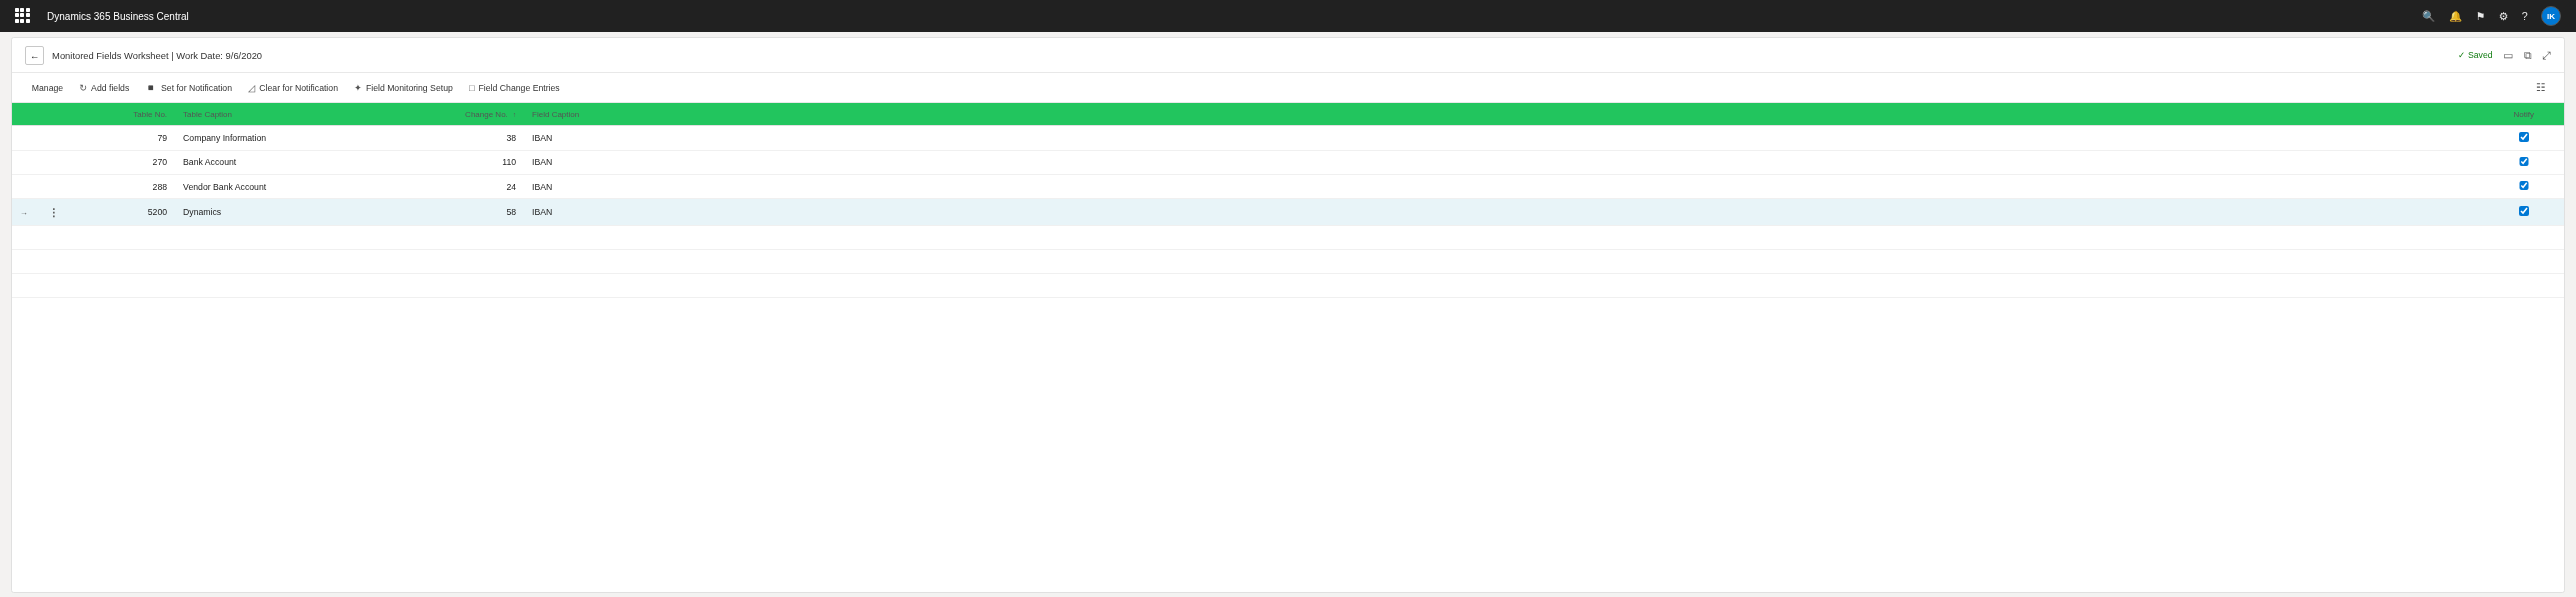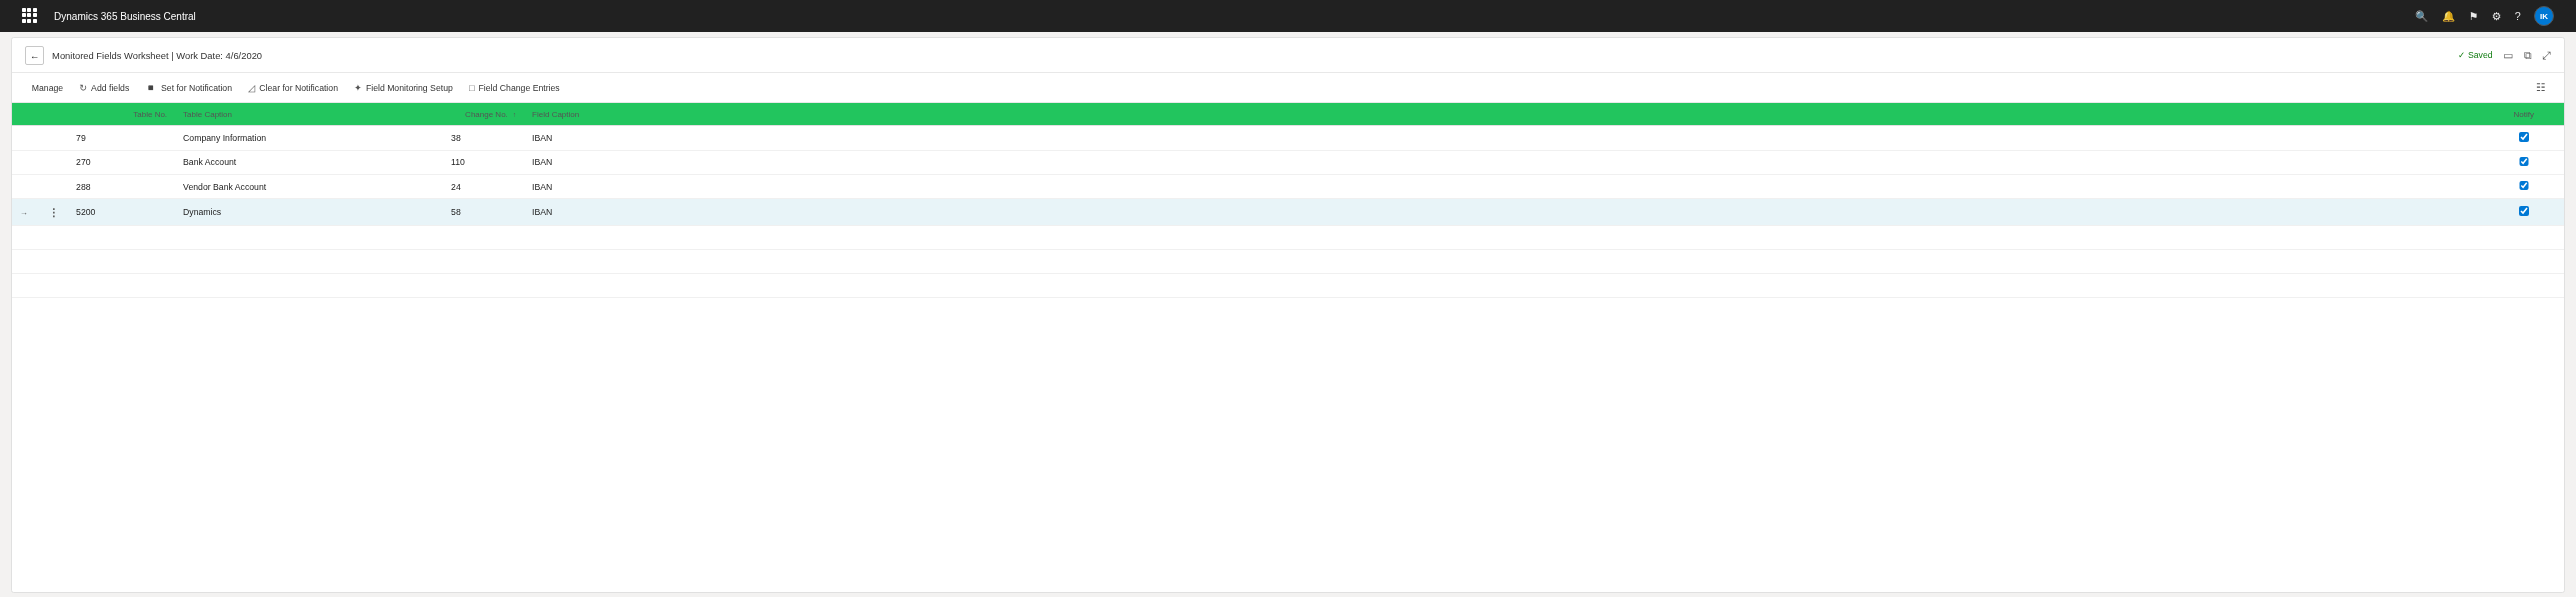--- a/index.html
+++ b/index.html
@@ -9,21 +9,21 @@
       background: #f3f2f1;
       width: 2576px;
       height: 598px;
       overflow: hidden;
     }
     .top-bar-dark {
       background: #212121;
       height: 32px;
       display: flex;
       align-items: center;
-      padding: 0 22px;
+      padding: 0 15px;
       gap: 10.7px;
     }
     .waffle-icon {
       width: 16px;
       height: 16px;
       display: grid;
       grid-template-columns: repeat(3, 4px);
       grid-template-rows: repeat(3, 4px);
       gap: 1.3px;
       cursor: pointer;
@@ -196,21 +196,21 @@
     }
     tbody tr.selected {
       background: #e8f4f8;
     }
     tbody td {
       padding: 6px 8px;
       font-size: 8.7px;
       color: #222;
     }
     tbody td.right {
-      text-align: left;
+      text-align: right;
     }
     tbody td.center {
       text-align: center;
     }
     .row-arrow {
       color: #555;
       font-size: 8px;
     }
     .row-menu-btn {
       width: 13.4px;
@@ -267,21 +267,21 @@
     <span class="top-bar-icon">⚙</span>
     <span class="top-bar-icon">?</span>
     <div class="avatar-circle">IK</div>
   </div>
 </div>
 
 <div class="page-container">
 
   <div class="page-header">
     <div class="back-btn">←</div>
-    <span class="page-title">Monitored Fields Worksheet | Work Date: 4/6/2020</span>
+    <span class="page-title">Monitored Fields Worksheet | Work Date: 9/6/2020</span>
     <div class="header-spacer"></div>
     <div class="header-actions">
       <span class="saved-indicator">
         <span>✓</span>
         <span>Saved</span>
       </span>
       <button class="header-icon-btn">▭</button>
       <button class="header-icon-btn">⧉</button>
       <button class="header-icon-btn">⤢</button>
     </div>

